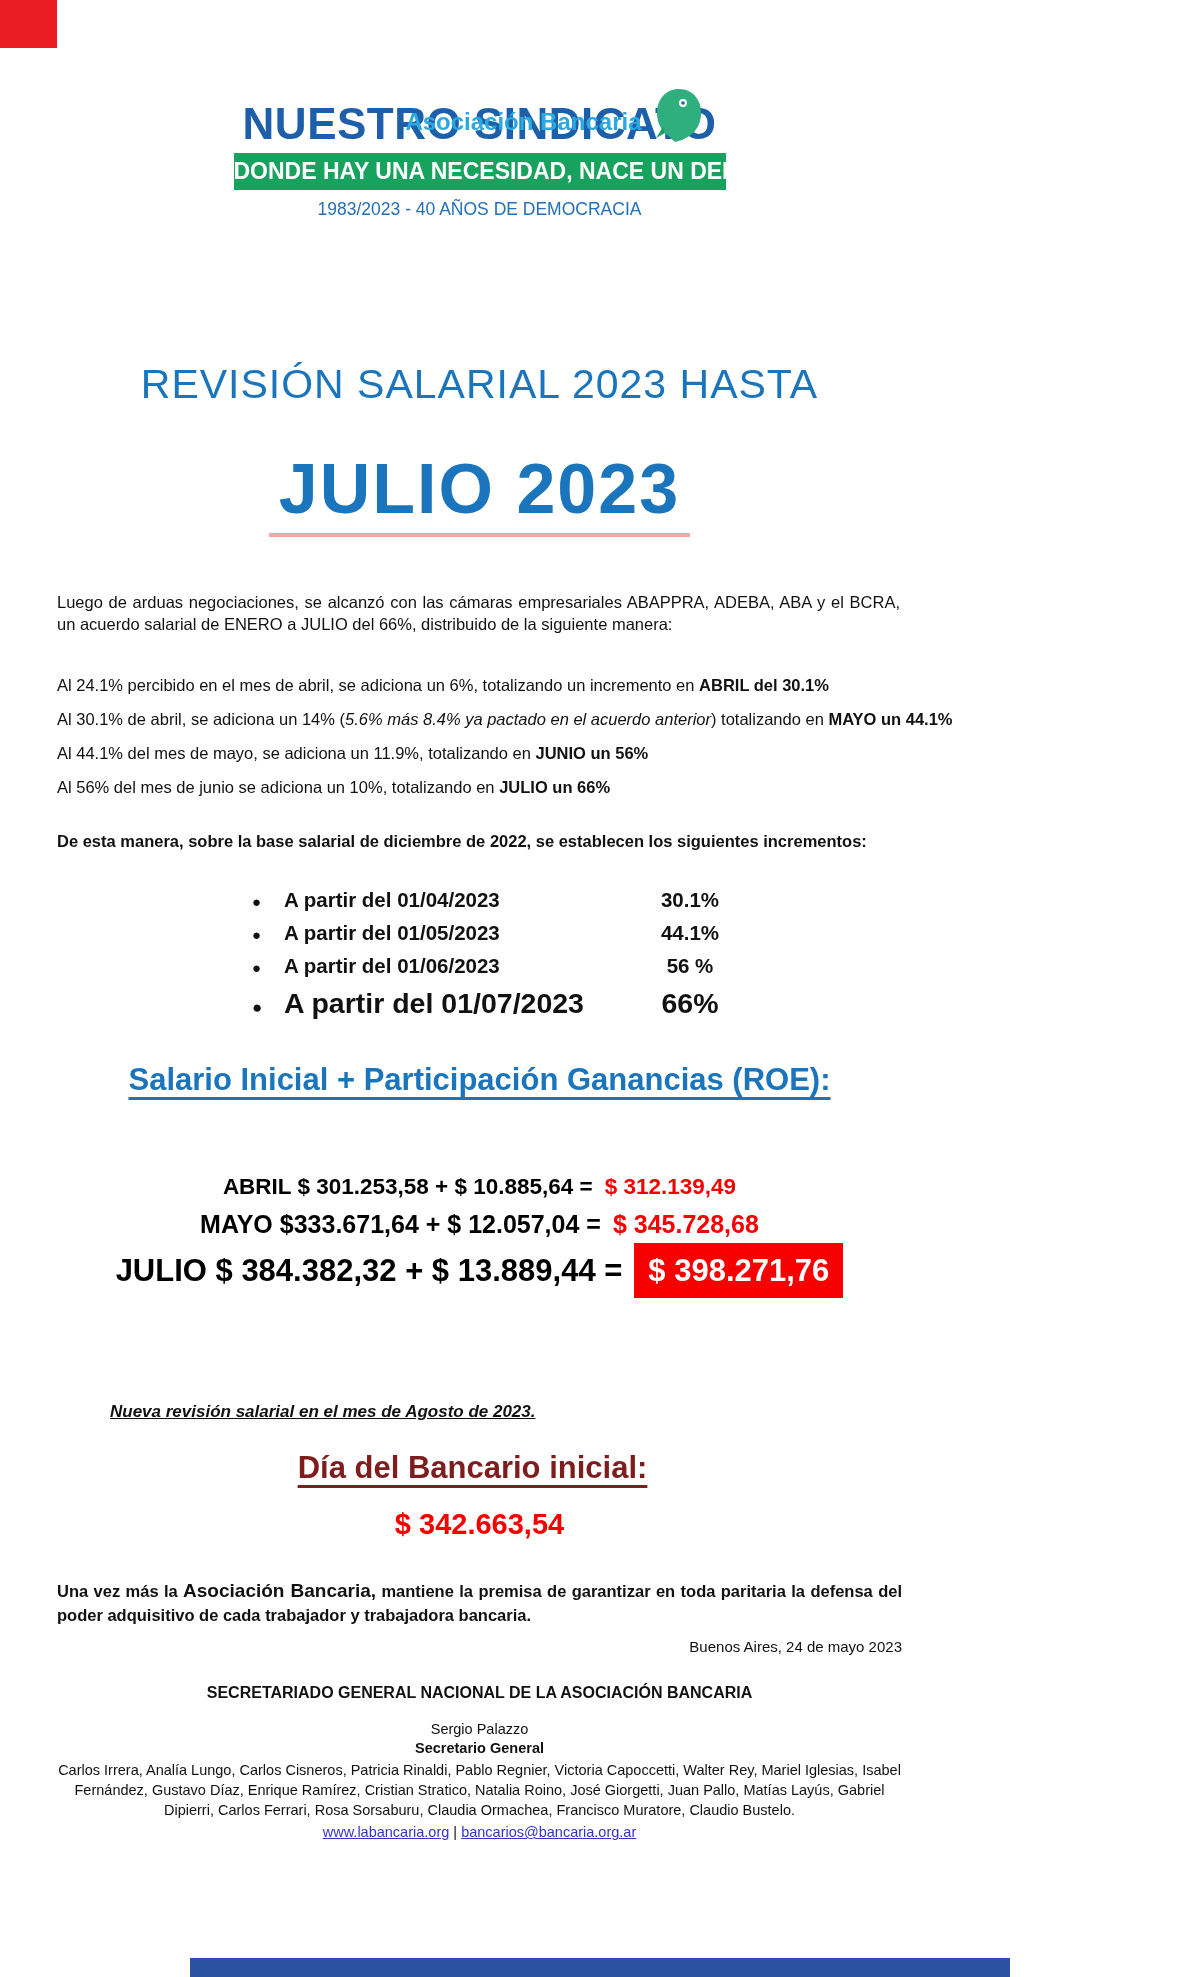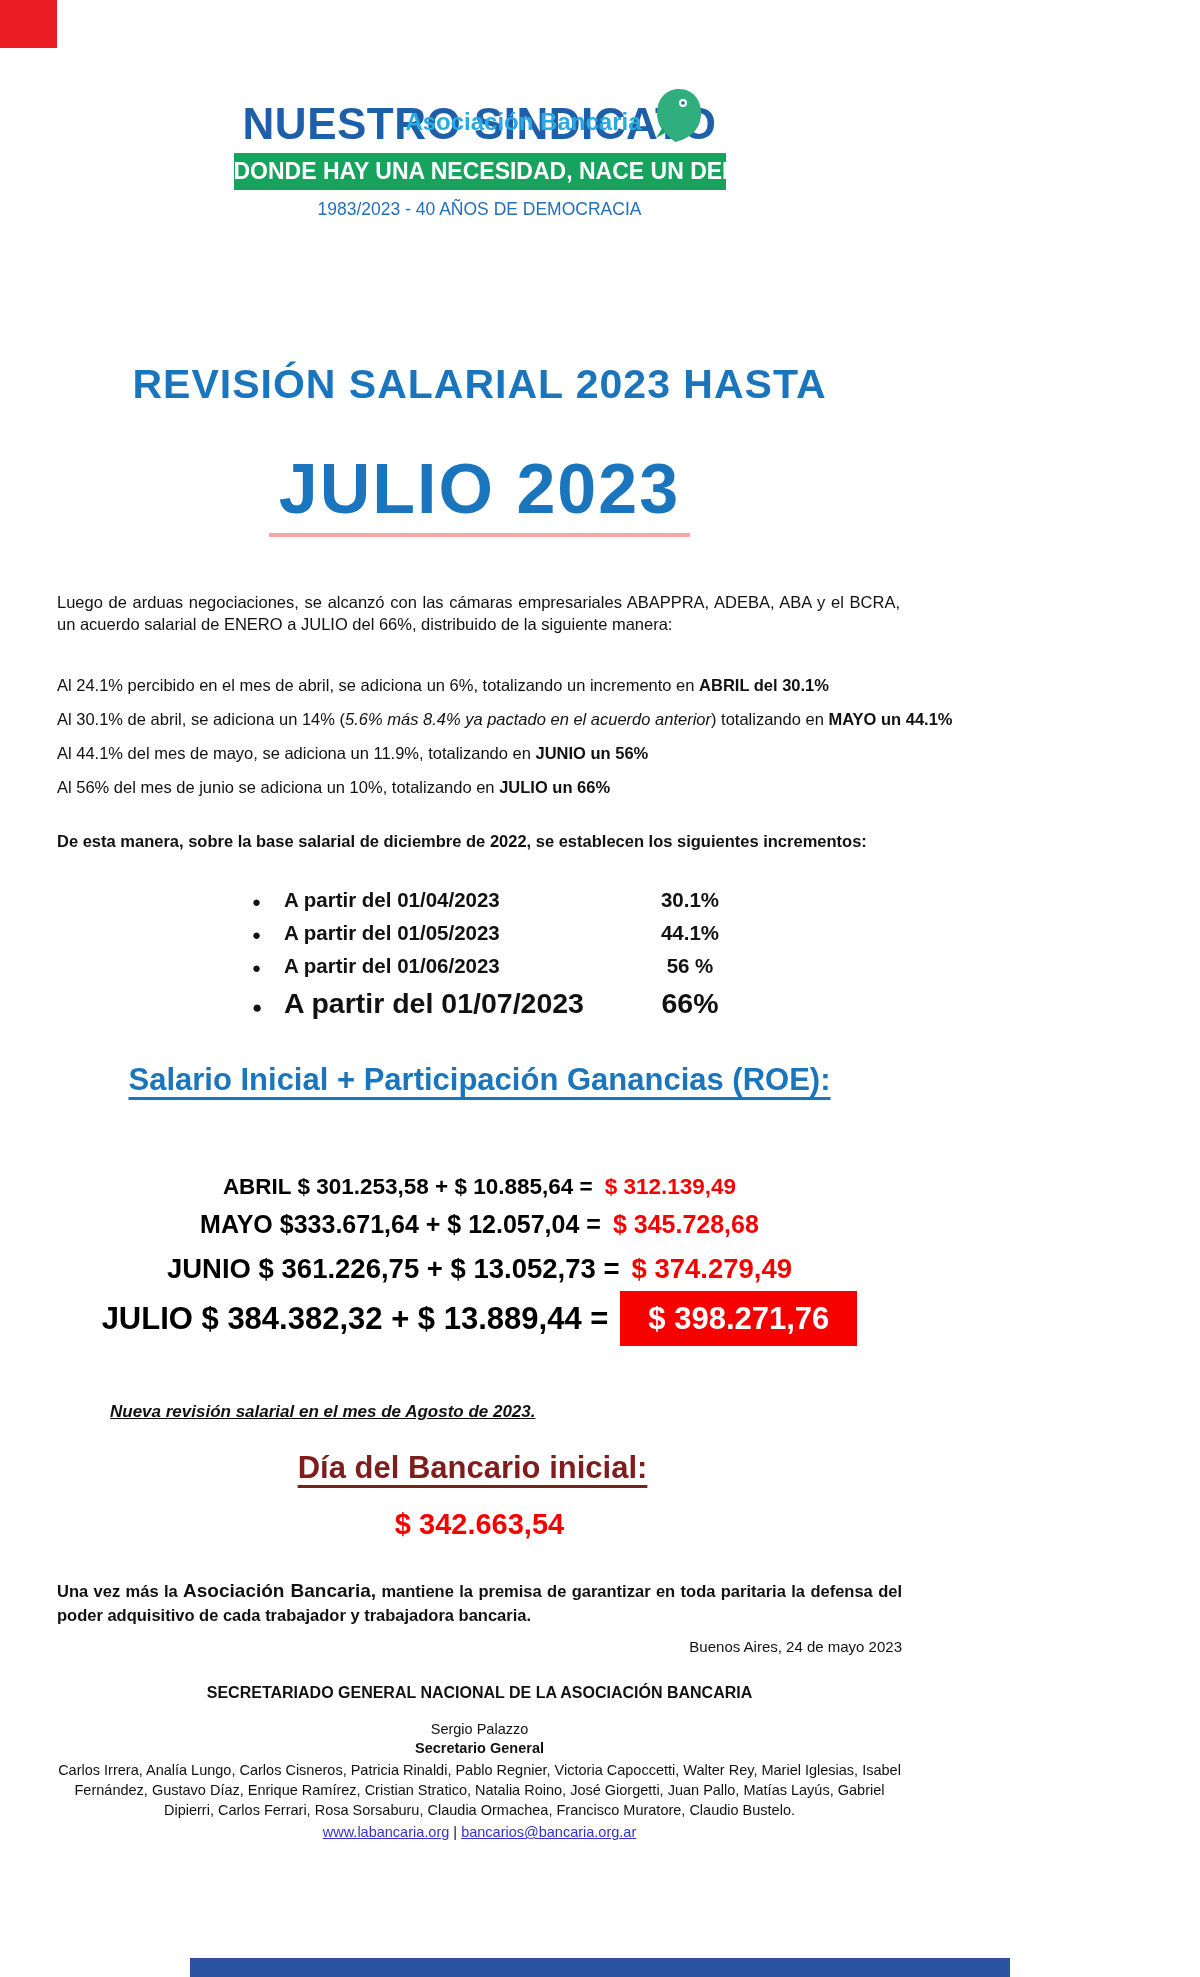--- a/index.html
+++ b/index.html
@@ -23,21 +23,21 @@
   .logo-asoc { position:absolute; top:6px; right:84px; font-size:24px; font-weight:800; color:#29A9E0; white-space:nowrap; }
   .parrot { position:absolute; top:-16px; right:22px; }
   .logo-big { padding-top:10px; text-align:center; font-size:76px; line-height:80px; font-weight:800; letter-spacing:-3px; white-space:nowrap; }
   .logo-la { color:#2FAE7E; }
   .logo-bancaria { color:#29A9E0; }
   .logo-sindicato { margin-top:-4px; text-align:center; font-size:44px; line-height:44px; font-weight:800; color:#1E5FA9; letter-spacing:.5px; white-space:nowrap; }
   .logo-banner { margin-top:7px; height:37px; line-height:37px; background:#17A35D; color:#fff; font-size:23px; font-weight:800; text-align:left; white-space:nowrap; }
   .logo-anniv { margin-top:9px; text-align:center; font-size:17.5px; color:#2470B8; }
 
   
-  .title1 { top:362px; left:57px; width:845px; text-align:center; font-size:41px; line-height:44px; font-weight:700; color:#1B75BC; letter-spacing:1px; }
+  .title1 { top:362px; left:57px; width:845px; text-align:center; font-size:41px; line-height:44px; font-weight:400; color:#1B75BC; letter-spacing:1px; }
   .title2 { top:452px; left:57px; width:845px; text-align:center; }
   .title2-inner { display:inline-block; font-size:70px; line-height:74px; font-weight:800; color:#1B75BC; border-bottom:4px solid #fca5a5; padding:0 10px 7px 10px; letter-spacing:2px; }
 
   
   .intro { top:592px; left:57px; width:843px; font-size:16.5px; line-height:21.5px; text-align:justify; }
   .increments { top:676px; left:57px; width:845px; }
   .increments p { font-size:16.5px; line-height:19px; margin-bottom:15px; white-space:nowrap; }
   .increments em { font-style:italic; }
   .increments strong, .basis, .closing { font-weight:700; }
   .basis { top:832px; left:57px; width:845px; font-size:16.5px; }
@@ -53,21 +53,21 @@
   
   .roe-heading { top:1062px; left:57px; width:845px; text-align:center; font-size:31px; font-weight:800; color:#1B75BC;
                  text-decoration:underline; text-decoration-thickness:3px; text-underline-offset:7px; }
   .salary { top:1174px; left:57px; width:845px; text-align:center; font-weight:800; color:#000; }
   .sal { white-space:nowrap; }
   .s0 { font-size:22.5px; line-height:26px; margin-bottom:10px; }
   .s1 { font-size:25px;   line-height:29px; margin-bottom:14px; }
   .s2 { font-size:27.5px; line-height:32px; margin-bottom:16px; }
   .s3 { font-size:31px;   line-height:36px; }
   .sal-res { color:#F70000; margin-left:12px; }
-  .sal-res.boxed { background:#F70000; color:#fff; padding:10px 28px; }
+  .sal-res.boxed { background:#F70000; color:#fff; padding:10px 14px; }
 
   .note { top:1402px; left:110px; font-size:17px; font-weight:700; font-style:italic; text-decoration:underline; }
   .bancario-h { top:1450px; left:50px; width:845px; text-align:center; font-size:31px; font-weight:800; color:#7f1d1d;
                 text-decoration:underline; text-decoration-thickness:3px; text-underline-offset:7px; }
   .bancario-a { top:1508px; left:57px; width:845px; text-align:center; font-size:29px; font-weight:800; color:#F70000; }
 
   .closing { top:1579px; left:57px; width:845px; font-size:16.5px; line-height:24px; text-align:justify; }
   .closing-brand { font-size:19px; }
   .dateline { top:1638px; left:57px; width:845px; text-align:right; font-size:15px; }
 
@@ -136,21 +136,20 @@
       <span class="b-label">A partir del 01/07/2023</span>
       <span class="b-val">66%</span>
     </div>
 </div>
 
 <h2 class="abs roe-heading">Salario Inicial + Participación Ganancias (ROE):</h2>
 
 <div class="abs salary">
   <p class="sal s0"><span>ABRIL $ 301.253,58 + $ 10.885,64 =</span><span class="sal-res">$ 312.139,49</span></p>
   <p class="sal s1"><span>MAYO $333.671,64 + $ 12.057,04 =</span><span class="sal-res">$ 345.728,68</span></p>
-  <p class="sal s2"><span>JUNIO $ 361.226,75 + $ 13.052,73 =</span><span class="sal-res">$ 374.279,49</span></p>
   <p class="sal s3"><span>JULIO $ 384.382,32 + $ 13.889,44 =</span><span class="sal-res boxed">$ 398.271,76</span></p>
 </div>
 
 <p class="abs note">Nueva revisión salarial en el mes de Agosto de 2023.</p>
 
 <h2 class="abs bancario-h">Día del Bancario inicial:</h2>
 <p class="abs bancario-a">$ 342.663,54</p>
 
 <p class="abs closing"><span>Una vez más la </span><span class="closing-brand">Asociación Bancaria,</span><span> mantiene la premisa de garantizar en toda paritaria la defensa del poder adquisitivo de cada trabajador y trabajadora bancaria.</span></p>
 

